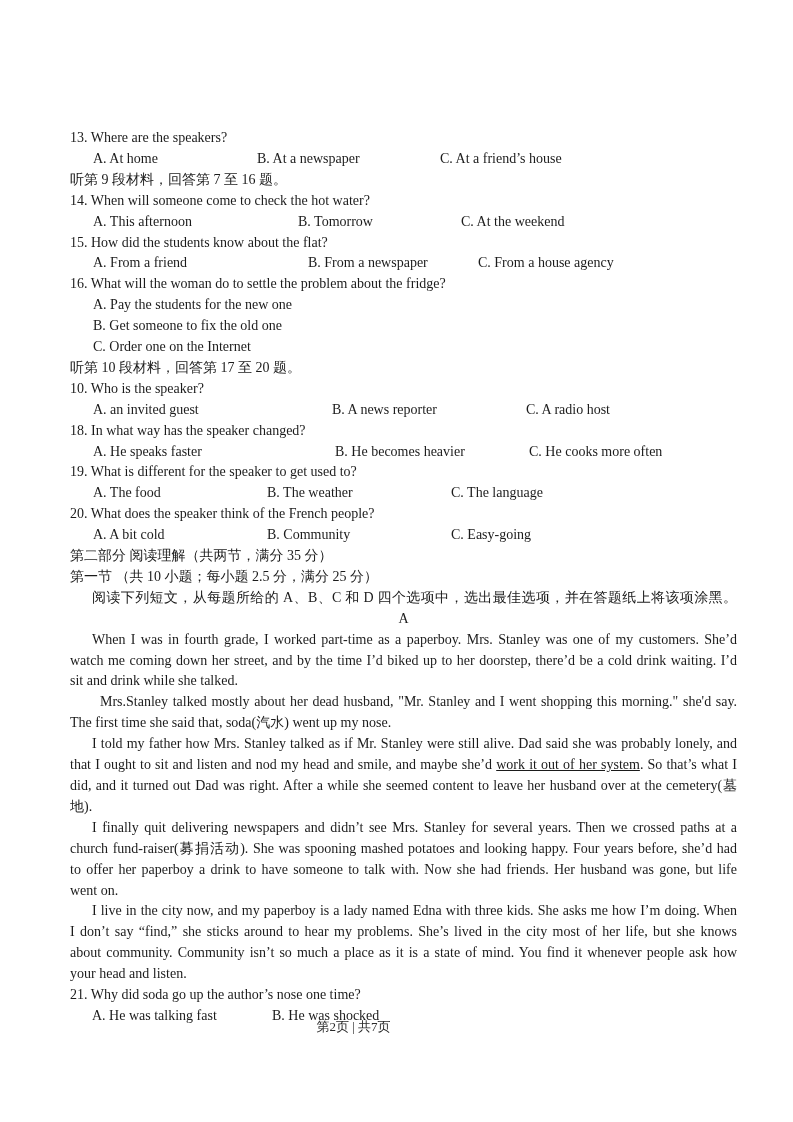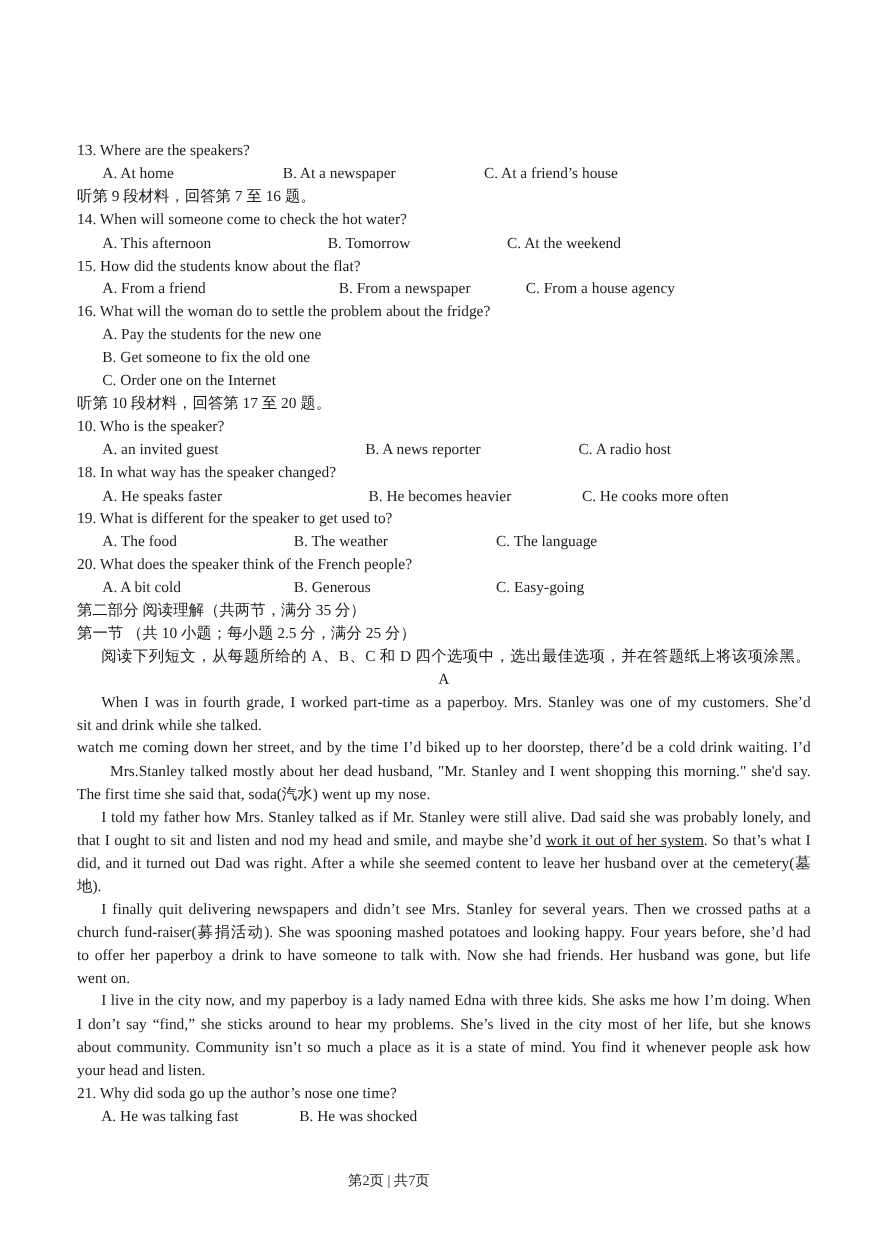--- a/index.html
+++ b/index.html
@@ -39,21 +39,21 @@
   .stack { padding-left: 23px; }
   .center { text-align: center; }
   .opt {
     position: absolute;
     top: 0;
     white-space: nowrap;
   }
   .u { text-decoration: underline; }
   .footer {
     position: absolute;
-    top: 1064px;
+    top: 1018px;
     left: 0;
     width: 707px;
     text-align: center;
     font-size: 13px;
     color: #2a2a2a;
   }
 </style>
 </head>
 <body>
 
@@ -107,33 +107,33 @@
     <div class="line">19. What is different for the speaker to get used to?</div>
     <div class="line">
       <span class="opt" style="left:23px">A. The food</span>
       <span class="opt" style="left:197px">B. The weather</span>
       <span class="opt" style="left:381px">C. The language</span>
     </div>
 
     <div class="line">20. What does the speaker think of the French people?</div>
     <div class="line">
       <span class="opt" style="left:23px">A. A bit cold</span>
-      <span class="opt" style="left:197px">B. Generous</span>
+      <span class="opt" style="left:197px">B. Community</span>
       <span class="opt" style="left:381px">C. Easy-going</span>
     </div>
 
     <div class="line">第二部分 阅读理解（共两节，满分 35 分）</div>
     <div class="line">第一节 （共 10 小题；每小题 2.5 分，满分 25 分）</div>
     <div class="line jl ind">阅读下列短文，从每题所给的 A、B、C 和 D 四个选项中，选出最佳选项，并在答题纸上将该项涂黑。</div>
 
     <div class="line center">A</div>
 
     <div class="line jl ind">When I was in fourth grade, I worked part-time as a paperboy. Mrs. Stanley was one of my customers. She’d</div>
+    <div class="line jl">watch me coming down her street, and by the time I’d biked up to her doorstep, there’d be a cold drink waiting. I’d</div>
     <div class="line">sit and drink while she talked.</div>
-    <div class="line jl">watch me coming down her street, and by the time I’d biked up to her doorstep, there’d be a cold drink waiting. I’d</div>
 
     <div class="line jl ind2">Mrs.Stanley talked mostly about her dead husband, "Mr. Stanley and I went shopping this morning." she'd say.</div>
     <div class="line">The first time she said that, soda(汽水) went up my nose.</div>
 
     <div class="line jl ind">I told my father how Mrs. Stanley talked as if Mr. Stanley were still alive. Dad said she was probably lonely, and</div>
     <div class="line jl">
       <span>that I ought to sit and listen and nod my head and smile, and maybe she’d </span><span class="u">work it out of her system</span><span>. So that’s what I</span>
     </div>
     <div class="line jl">did, and it turned out Dad was right. After a while she seemed content to leave her husband over at the cemetery(墓</div>
     <div class="line">地).</div>

